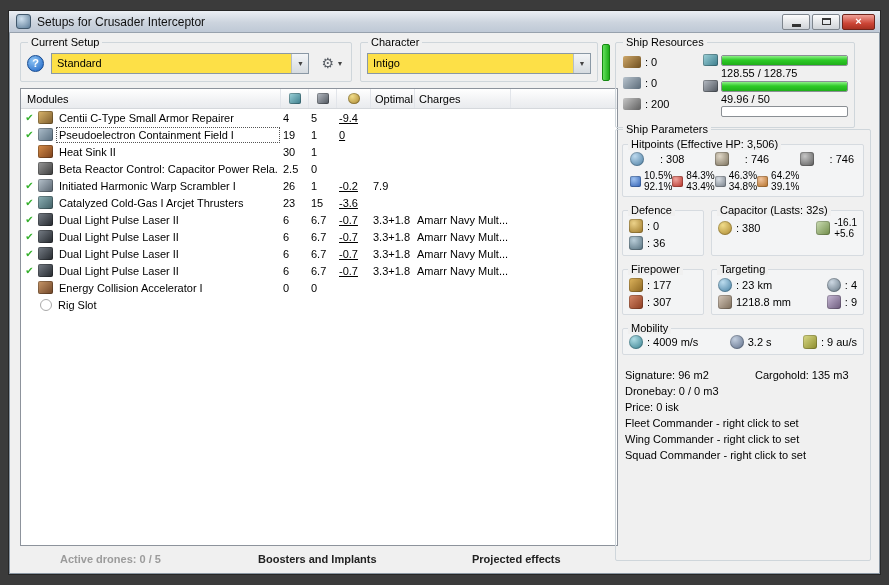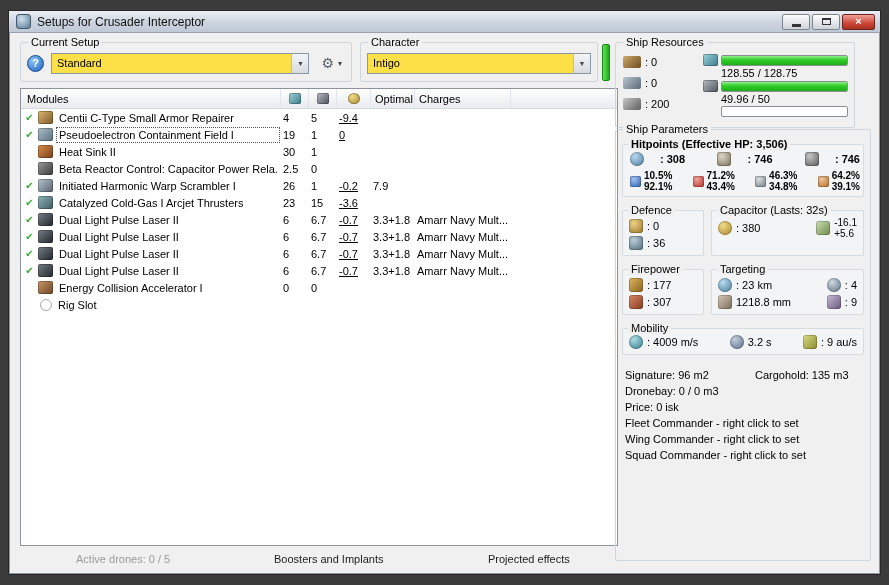--- a/index.html
+++ b/index.html
@@ -64,45 +64,45 @@
   .empty-rig { width:12px; height:12px; flex:0 0 12px; border-radius:50%; box-shadow:none; border:1px solid #a9a9a9; background:#fff; margin-left:2px; }
   .c-name { flex:0 0 222px; padding:1px 2px; white-space:nowrap; overflow:hidden; }
   .c-name.sel { outline:1px dotted #555; }
   .c-cpu { flex:0 0 28px; padding-left:4px; }
   .c-pg { flex:0 0 28px; padding-left:4px; }
   .c-cap { flex:0 0 34px; padding-left:4px;text-decoration:underline; }
   .c-opt { flex:0 0 44px; padding-left:4px; }
   .c-chg { flex:0 0 96px; padding-left:4px; white-space:nowrap; overflow:hidden; }
 
   
-  .bottombar { position:absolute; left:28px; top:519px; width:598px; height:18px; }
+  .bottombar { position:absolute; left:12px; top:519px; width:598px; height:18px;font-weight:bold; }
   .bottombar span { position:absolute; white-space:nowrap; }
   .b-drones { left:38px; color:#9b9b9b; }
   .b-boost { left:236px; color:#222; }
   .b-proj { left:450px; color:#222; }
 
   
   .g-res { left:605px; top:8px; width:240px; height:86px; }
   .res-inner { display:flex; padding:11px 6px 2px 7px; }
   .res-left { width:80px; }
   .res-left .rrow { display:flex; align-items:center; gap:4px; margin-bottom:5px; height:16px; }
   .res-right { flex:1; }
   .barrow { display:flex; align-items:center; gap:3px; }
   .pbar { flex:1; height:11px; border:1px solid #8a8f94; border-radius:2px; background:#fff; overflow:hidden; }
   .pbar-fill { height:100%; background:linear-gradient(180deg,#8df087,#2ecb27 45%,#1fae19); }
   .bartext { margin-left:18px; padding:1px 0; }
 
   
   .g-params { left:605px; top:95px; width:256px; height:432px; }
   .subbox { position:relative; border:1px solid #d6dbe0; border-radius:2px; background:#f3f4f5; }
   .sublabel { position:absolute; top:-7px; left:5px; background:#f0f0f0; padding:0 3px; white-space:nowrap; }
-  .sb-hp { margin:14px 6px 0 6px; padding:7px 1px 4px 5px;font-weight:bold; }
+  .sb-hp { margin:14px 6px 0 6px; padding:7px 7px 4px 5px; }
   .hprow { display:flex; justify-content:space-between; align-items:center; padding:0 2px; }
   .hpcell { display:flex; align-items:center; gap:16px; }
-  .resistrow { display:flex; justify-content:space-between; margin-top:4px; padding:0 2px; }
+  .resistrow { display:flex; margin-top:4px; padding:0 2px; }
   .resist { display:flex; align-items:center; gap:3px; }
   .rvals { display:flex; flex-direction:column; font-size:10px; line-height:11px; }
   .rico { width:11px; height:11px; border-radius:2px; box-shadow:inset 0 0 0 1px rgba(0,0,0,.2); }
   .i-em { background:radial-gradient(circle at 35% 30%,#9ec2f0,#2a5ab0); }
   .i-thermal { background:radial-gradient(circle at 35% 30%,#f0a49e,#b02a1f); }
   .i-kinetic { background:radial-gradient(circle at 35% 30%,#d8dde3,#6f7882); }
   .i-explosive { background:radial-gradient(circle at 35% 30%,#f0c49e,#b06a1f); }
 
   .paramrow { display:flex; gap:7px; margin:13px 6px 0 6px; }
   .sb-small { width:82px; padding:6px 5px 4px 6px; }
@@ -404,21 +404,21 @@
             <div class="resist">
               <span class="rico i-em"></span>
               <span class="rvals">
                 <span>10.5%</span>
                 <span>92.1%</span>
               </span>
             </div>
             <div class="resist">
               <span class="rico i-thermal"></span>
               <span class="rvals">
-                <span>71.2%</span>
+                <span>84.3%</span>
                 <span>43.4%</span>
               </span>
             </div>
             <div class="resist">
               <span class="rico i-kinetic"></span>
               <span class="rvals">
                 <span>46.3%</span>
                 <span>34.8%</span>
               </span>
             </div>

